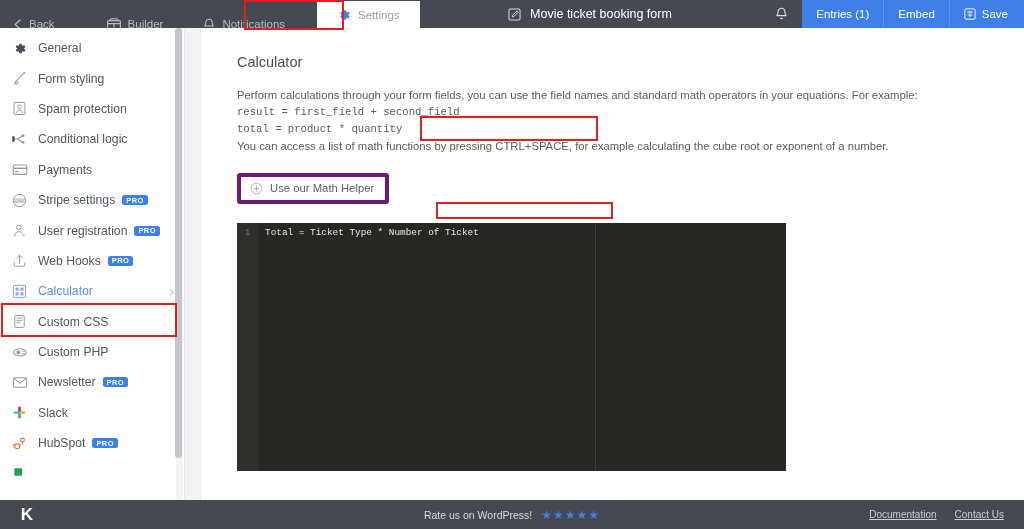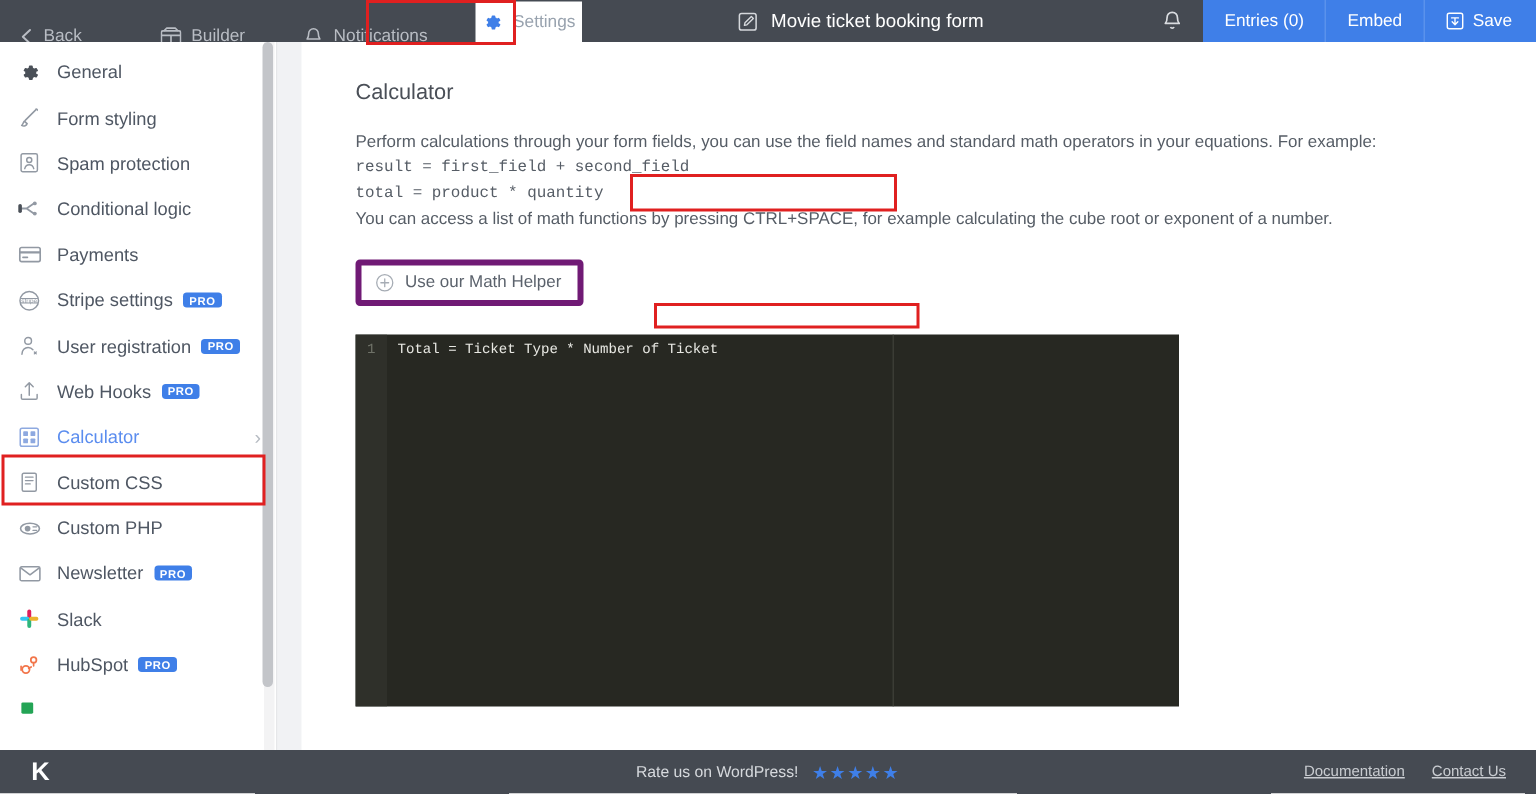--- a/index.html
+++ b/index.html
@@ -31,21 +31,21 @@
     white-space: nowrap;
     position: relative;
     margin-top: 20px;
   }
   .tb-back { padding-left: 13px; padding-right: 30px; }
   .tb-builder { padding-left: 22px; padding-right: 22px;}
   .tb-notif { padding-left: 18px; padding-right: 20px;}
   .tb-settings {
     background: #ffffff;
     color: #9aa3ad;
-    padding: 0 4px;
+    padding: 0 20px;
     margin: 1px 0 0 12px;
   }
   .tb-settings .lbl { color: #98a2ae; }
   .hl-settings {
     position: absolute;
     left: 244px; top: 0px; width: 100px; height: 30px;
     border: 2px solid #e02020;
     pointer-events: none;
     z-index: 40;
   }
@@ -299,21 +299,21 @@
     <div class="tb-spacer"></div>
 
     <div class="tb-right">
       <div class="tb-bell">
         <svg width="13" height="14" viewBox="0 0 12 13">
             <path d="M6 1.2c-2 0-3.2 1.4-3.2 3.2 0 2.6-1.1 3.6-1.1 3.6h8.6s-1.1-1-1.1-3.6C9.2 2.6 8 1.2 6 1.2z" stroke="#d9dce0" stroke-width="1.05" fill="none" stroke-linejoin="round"></path>
             <path d="M4.9 10.2a1.2 1.2 0 0 0 2.2 0" stroke="#d9dce0" stroke-width="1.05" fill="none"></path>
           </svg>
       </div>
       <div class="tb-btn">
-        <span>Entries (0)</span>
+        <span>Entries (1)</span>
       </div>
       <div class="tb-btn">
         <span>Embed</span>
       </div>
       <div class="tb-btn">
         <span class="icon">
           <svg width="12" height="12" viewBox="0 0 14 14">
               <rect x="1" y="1" width="12" height="12" rx="1.5" stroke="#ffffff" stroke-width="1.1" fill="none"></rect>
               <path d="M4.3 4.6h5.4M7 4.6v5.2M4.8 7.6L7 9.9l2.2-2.3" stroke="#ffffff" stroke-width="1.05" fill="none" stroke-linecap="round" stroke-linejoin="round"></path>
             </svg>

